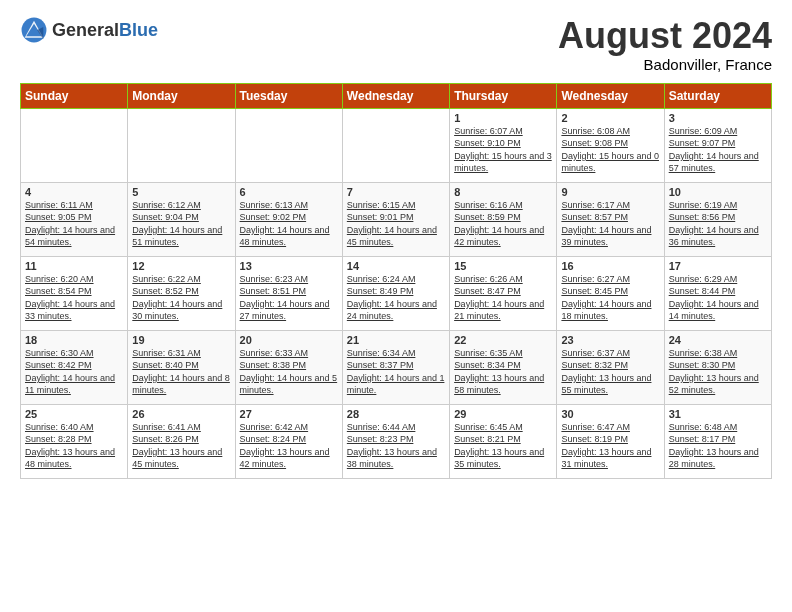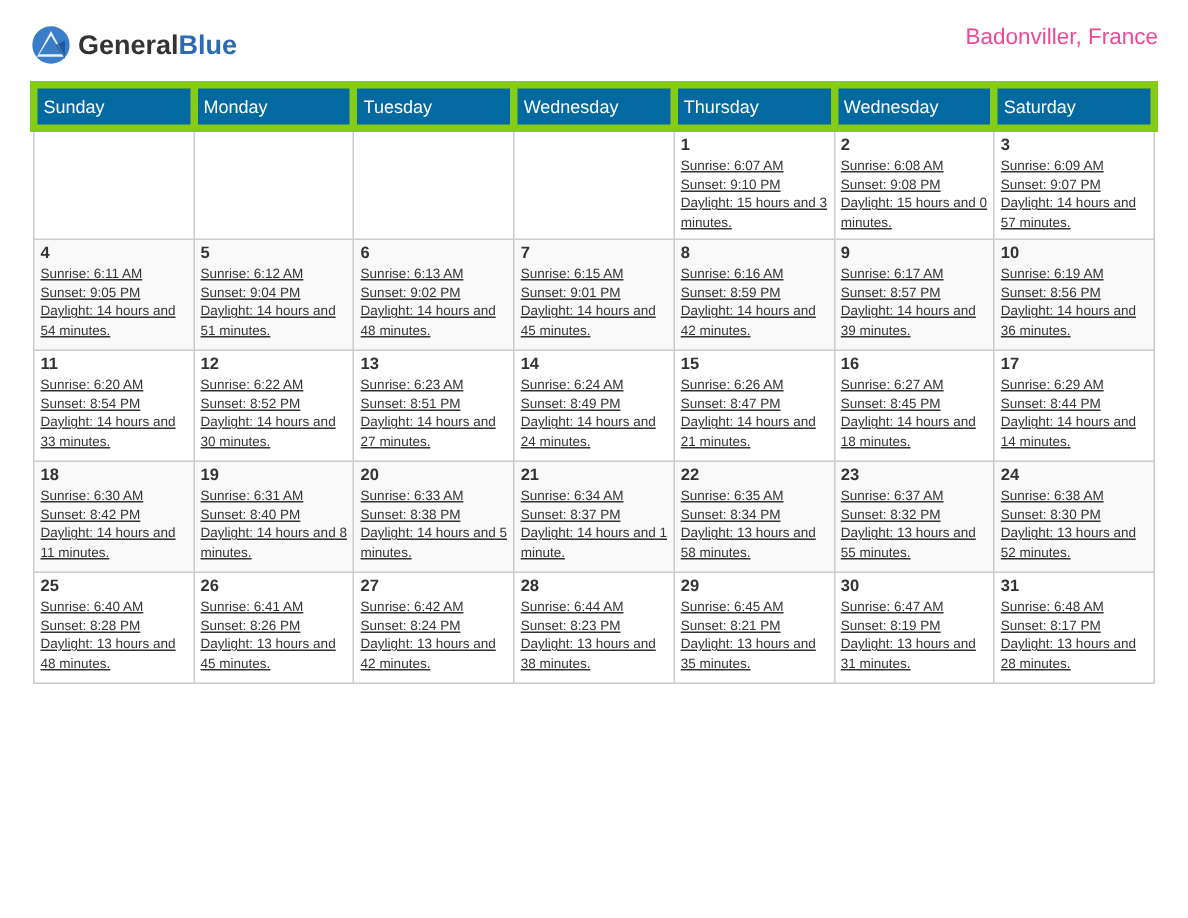--- a/index.html
+++ b/index.html
@@ -45,35 +45,35 @@
       text-align: right;
     }
     .month-year {
       font-size: 36px;
       font-weight: bold;
       color: #333;
       line-height: 1.1;
     }
     .location {
       font-size: 15px;
-      color: #ec4899;
+      color: #000000;
     }
     .calendar-table {
       width: 100%;
       border-collapse: collapse;
       table-layout: fixed;
     }
     .calendar-table th {
-      background-color: #0369a1;
+      background-color: #c2410c;
       color: #fff;
       font-size: 12px;
-      font-weight: normal;
+      font-weight: bold;
       padding: 5px 4px;
       text-align: left;
-      border: 5px solid #84cc16;
+      border: 1px solid #84cc16;
     }
     .calendar-table td {
       vertical-align: top;
       border: 1px solid #ccc;
       padding: 3px 4px;
       font-size: 9.5px;
       color: #333;
       height: 74px;
       background: #fff;
     }
@@ -121,20 +121,21 @@
         <circle cx="18" cy="18" r="16" fill="#3a7dc9"></circle>
         <polygon points="18,6 30,28 6,28" fill="white" opacity="0.9"></polygon>
         <polygon points="18,10 28,26 8,26" fill="#3a7dc9"></polygon>
         <polygon points="22,18 30,14 30,30" fill="#1a4a8a" opacity="0.7"></polygon>
       </svg>
       <div>
         <span class="logo-text-general">General</span><span class="logo-text-blue">Blue</span>
       </div>
     </div>
     <div class="title-block">
+      <div class="month-year">August 2024</div>
       <div class="location">Badonviller, France</div>
     </div>
   </div>
 
   <table class="calendar-table">
     <thead>
       <tr>
         <th>Sunday</th>
         <th>Monday</th>
         <th>Tuesday</th>

